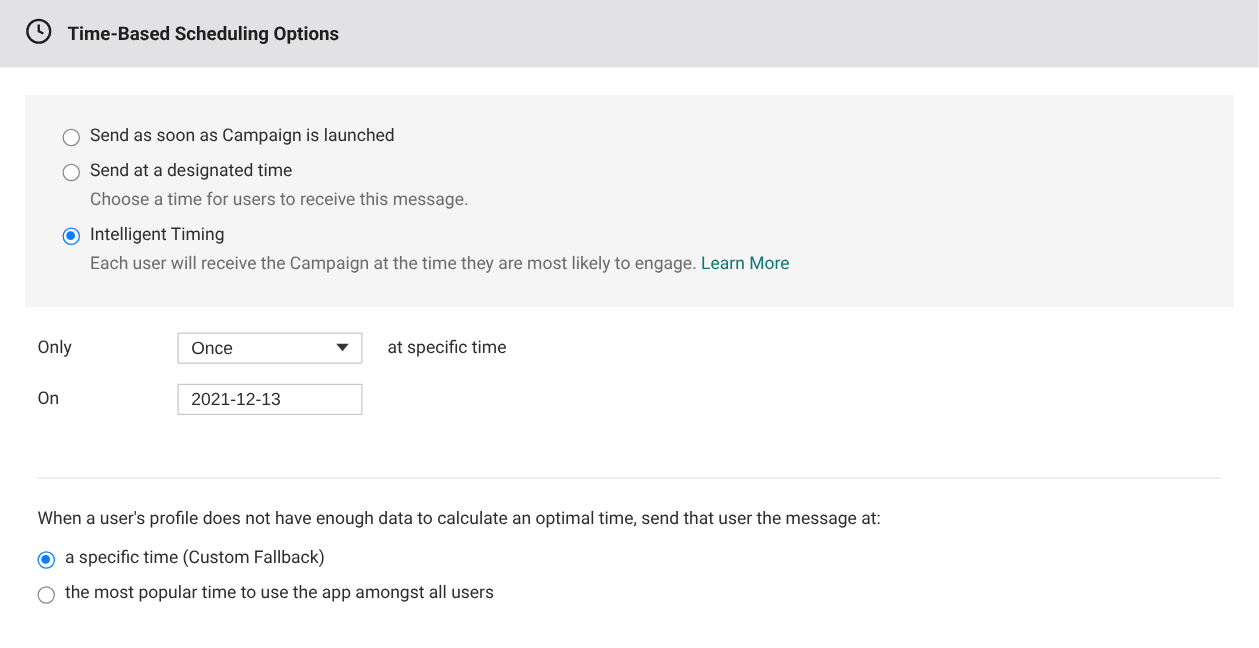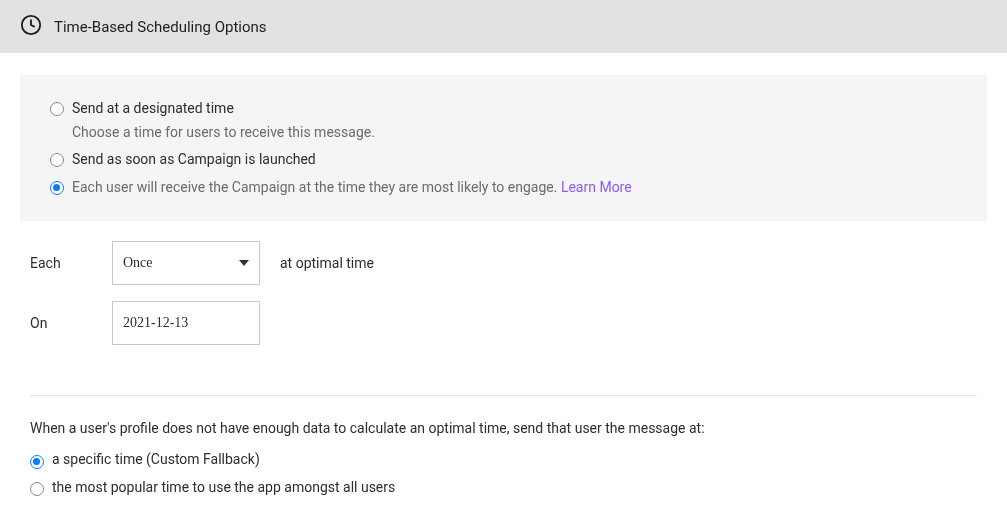--- a/index.html
+++ b/index.html
@@ -15,21 +15,21 @@
       width: 1007px;
     }
     .header {
       background: #e2e2e4;
       padding: 14px 20px;
       display: flex;
       align-items: center;
       gap: 12px;
     }
     .header-title {
-      font-weight: 400;
+      font-weight: 700;
       font-size: 15px;
       color: #1e1e1e;
     }
     .content {
       padding: 0;
     }
     .radio-section {
       background: #f5f5f5;
       margin: 22px 20px 0 20px;
       padding: 24px 30px 24px 30px;
@@ -102,29 +102,30 @@
       margin-bottom: 16px;
     }
     .form-label {
       width: 82px;
       font-size: 14px;
       color: #2d2d2d;
     }
     .select-box, .text-input {
       border: 1px solid #c9c9c9;
       background: #fff;
-      height: 44px;
+      height: 25px;
       padding: 0 10px;
       font-size: 14px;
-      font-family: Liberation Serif, serif;
+      font-family: Liberation Sans, sans-serif;
       display: flex;
       align-items: center;
       justify-content: space-between;
       gap: 12px;
       cursor: pointer;
+      margin-left: 30px;
     }
     .select-box {
       width: 148px;
     }
     .text-input {
       width: 148px;
       cursor: text;
     }
     .inline-text {
       margin-left: 20px;
@@ -157,21 +158,21 @@
       margin-bottom: 8px;
     }
     .caret {
       width: 0;
       height: 0;
       border-left: 5px solid transparent;
       border-right: 5px solid transparent;
       border-top: 6px solid #333;
     }
     .link {
-      color: #8b5cf6;
+      color: #0f766e;
       cursor: pointer;
     }
   </style>
 </head>
 <body>
 
 <div class="header">
   <span>
     <svg width="22" height="22" viewBox="0 0 24 24" fill="none" stroke="#1e1e1e" stroke-width="2">
       <circle cx="12" cy="12" r="10"></circle>
@@ -179,48 +180,49 @@
     </svg>
   </span>
   <span class="header-title">Time-Based Scheduling Options</span>
 </div>
 
 <div class="content">
   <div class="radio-section">
     <div class="radio-row">
       <input type="radio" name="schedule" style="">
       <div class="radio-label-group">
-        <span class="radio-label">Send at a designated time</span>
-        <span class="radio-helper">Choose a time for users to receive this message.</span>
+        <span class="radio-label">Send as soon as Campaign is launched</span>
       </div>
     </div>
     <div class="radio-row">
       <input type="radio" name="schedule" style="">
       <div class="radio-label-group">
-        <span class="radio-label">Send as soon as Campaign is launched</span>
+        <span class="radio-label">Send at a designated time</span>
+        <span class="radio-helper">Choose a time for users to receive this message.</span>
       </div>
     </div>
     <div class="radio-row">
       <input type="radio" name="schedule" checked="" style="">
       <div class="radio-label-group">
+        <span class="radio-label">Intelligent Timing</span>
         <span class="radio-helper">
           <span>Each user will receive the Campaign at the time they are most likely to engage. </span><span class="link">Learn More</span>
         </span>
       </div>
     </div>
   </div>
 
   <div class="form-section">
     <div class="form-row">
-      <span class="form-label">Each</span>
+      <span class="form-label">Only</span>
       <div class="select-box">
         <span>Once</span>
         <span class="caret"></span>
       </div>
-      <span class="inline-text">at optimal time</span>
+      <span class="inline-text">at specific time</span>
     </div>
     <div class="form-row">
       <span class="form-label">On</span>
       <div class="text-input">
         <span>2021-12-13</span>
       </div>
     </div>
   </div>
 
   <div class="divider"></div>

